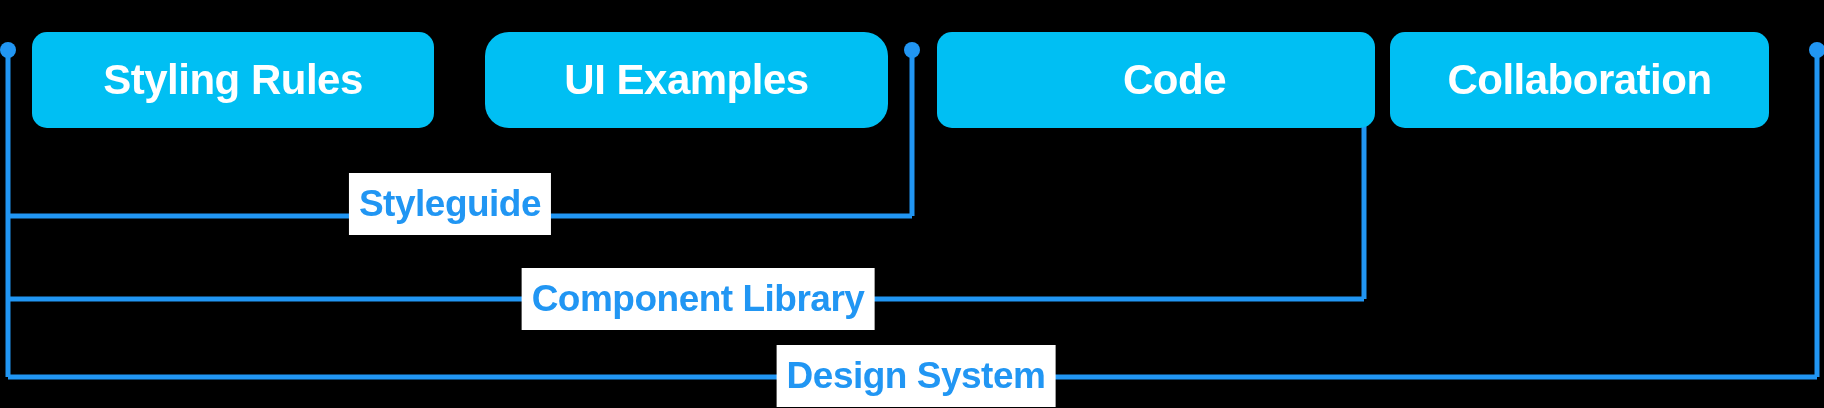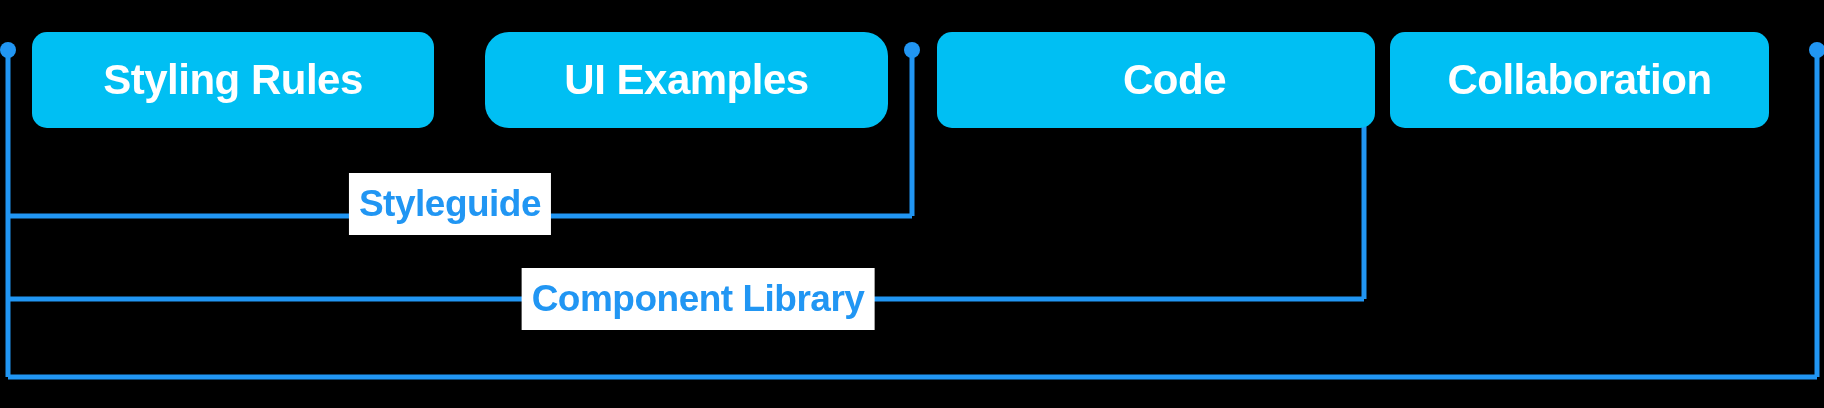--- a/index.html
+++ b/index.html
@@ -89,14 +89,15 @@
     <circle cx="1817" cy="50" r="8" fill="#2196F3"></circle>
   </svg>
 
   <div class="node" id="node-1">Styling Rules</div>
   <div class="node" id="node-2">UI Examples</div>
   <div class="node" id="node-3">Code</div>
   <div class="node" id="node-4">Collaboration</div>
 
   <div class="bracket-label" id="bracket-label-1">Styleguide</div>
   <div class="bracket-label" id="bracket-label-2">Component Library</div>
+  <div class="bracket-label" id="bracket-label-3">Design System</div>
 
 </div>
 
 </body></html>

